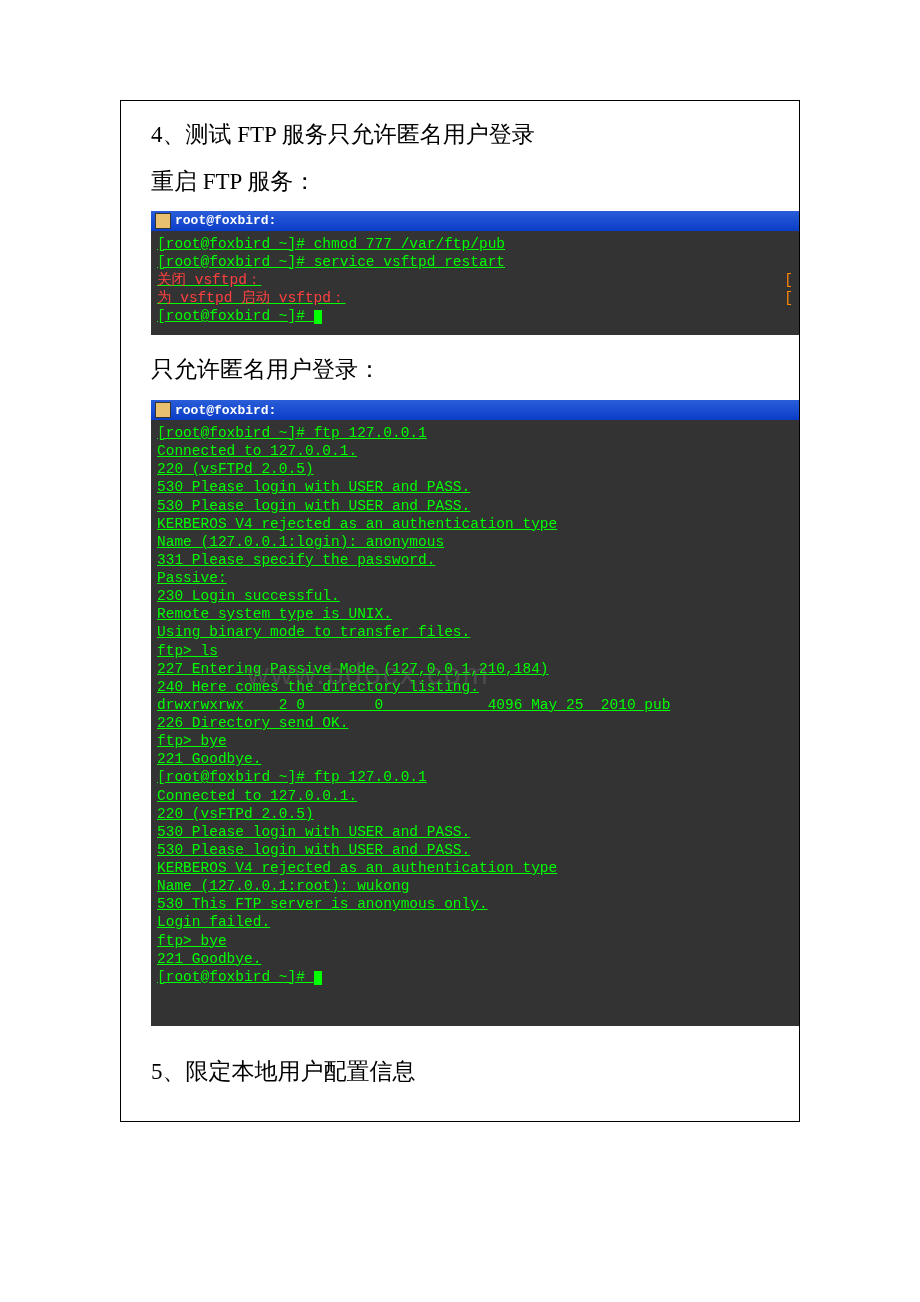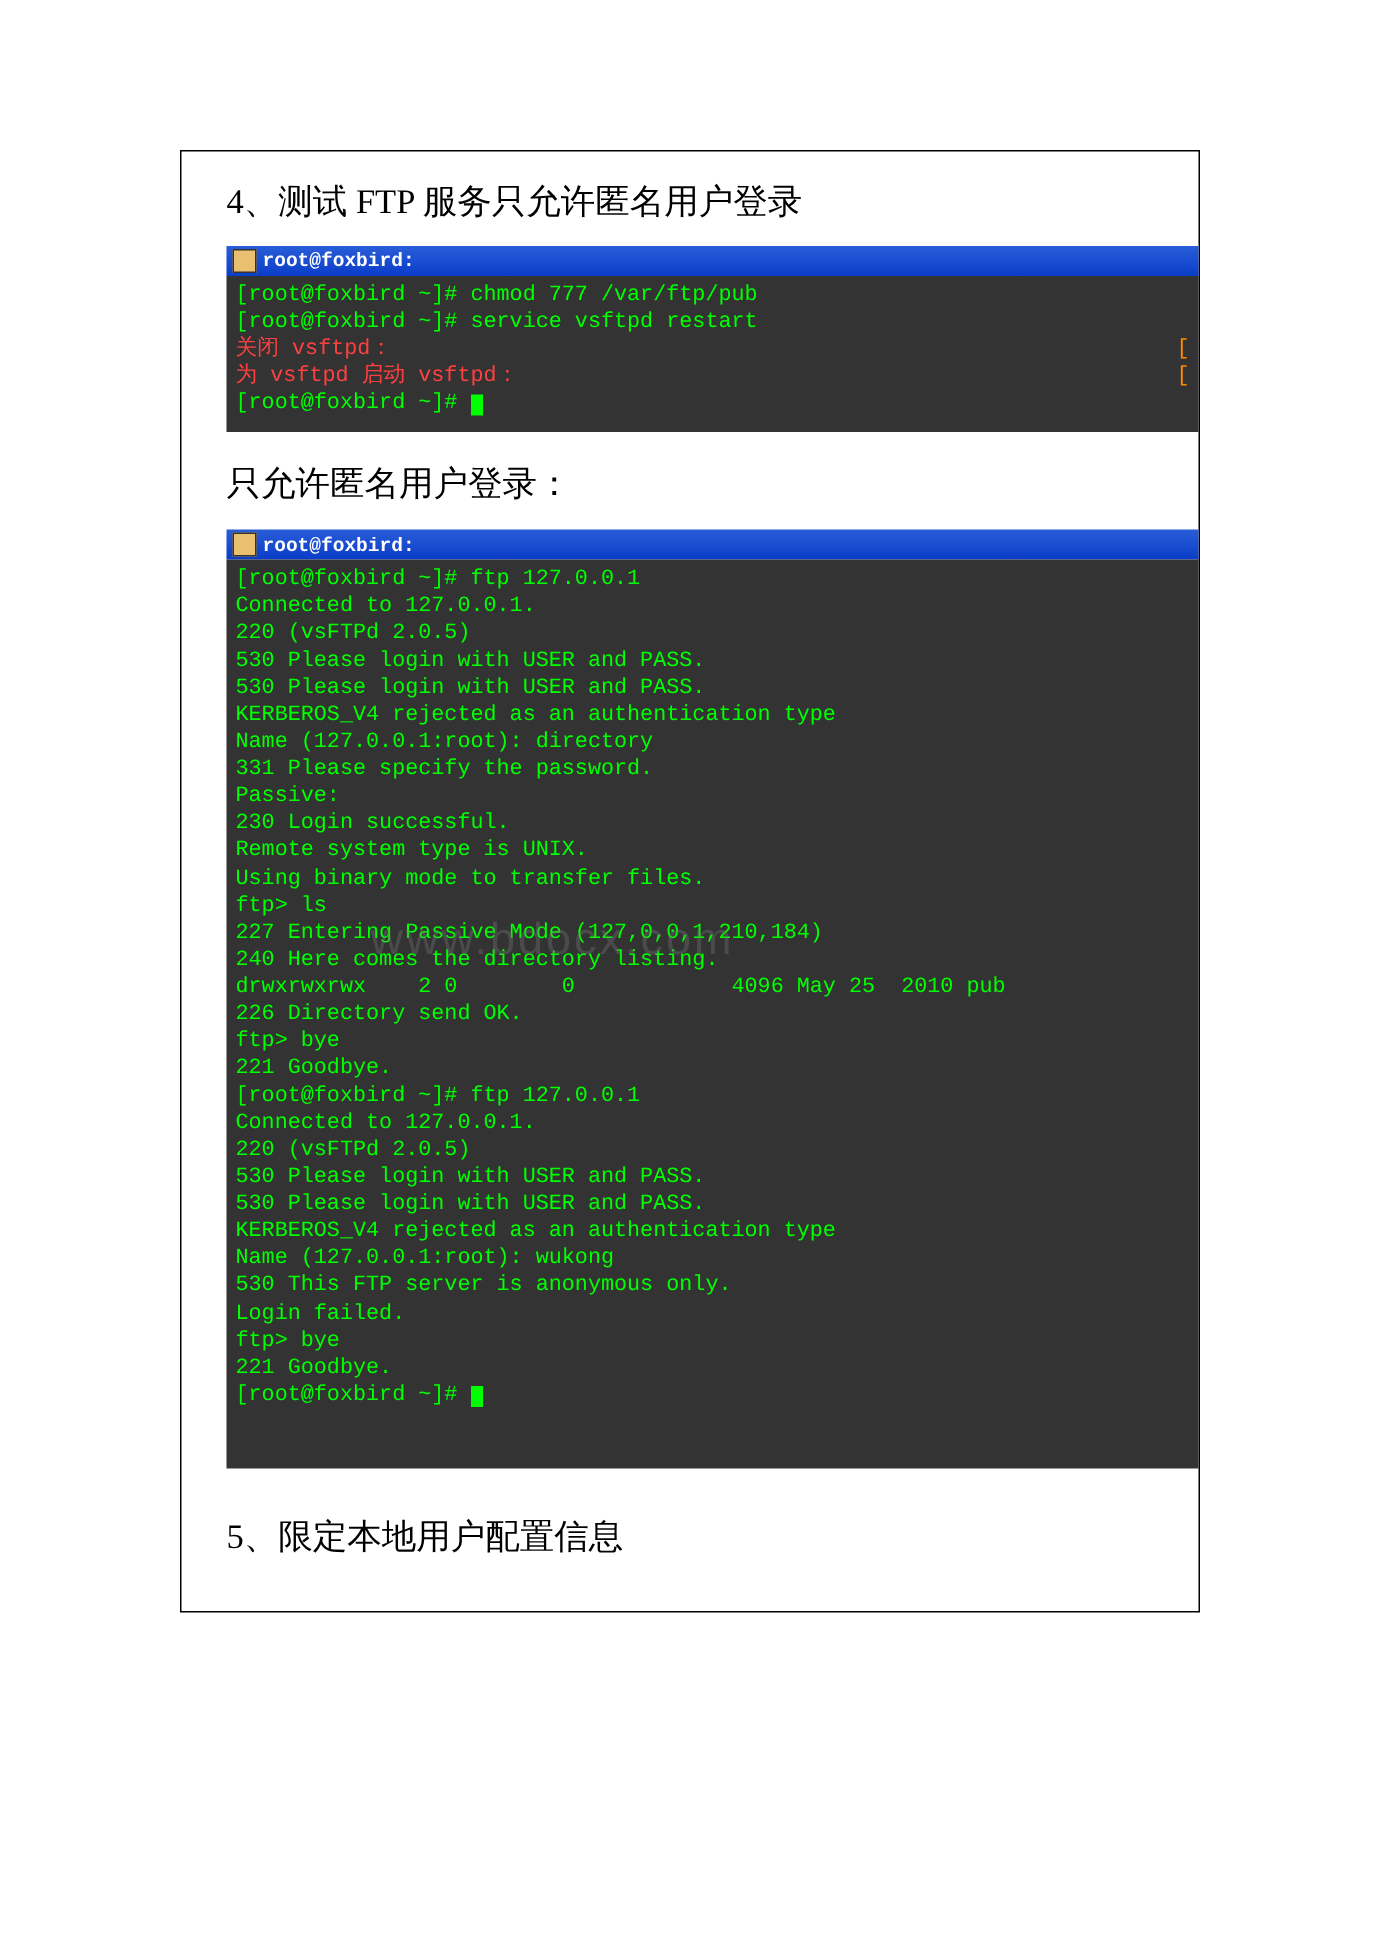--- a/index.html
+++ b/index.html
@@ -47,20 +47,21 @@
     }
     .terminal {
       background: #333333;
       color: #00ff00;
       font-family: "Courier New", monospace;
       font-size: 14.5px;
       line-height: 1.25;
       padding: 4px 6px 10px 6px;
       white-space: pre;
       overflow: hidden;
+      text-decoration: underline;
     }
     .terminal .cn {
       color: #ff4040;
     }
     .terminal .right-bracket {
       color: #ff8800;
       float: right;
     }
     .terminal .cursor {
       display: inline-block;
@@ -87,20 +88,21 @@
       pointer-events: none;
     }
   </style>
 </head>
 <body>
 
 <div class="page-border">
   <div class="content">
 
     <div class="text-line">4、测试 FTP 服务只允许匿名用户登录</div>
+    <div class="text-line">重启 FTP 服务：</div>
 
     <div class="terminal-wrap">
       <div class="title-bar">
         <span class="icon"></span>
         <span>root@foxbird:</span>
       </div>
       <div class="terminal"><span>[root@foxbird ~]# chmod 777 /var/ftp/pub</span>
 <span>[root@foxbird ~]# service vsftpd restart</span>
 <span class="cn">关闭 vsftpd：</span><span class="right-bracket">[</span>
 <span class="cn">为 vsftpd 启动 vsftpd：</span><span class="right-bracket">[</span>
@@ -113,21 +115,21 @@
       <div class="title-bar">
         <span class="icon"></span>
         <span>root@foxbird:</span>
       </div>
       <div class="terminal tall"><span>[root@foxbird ~]# ftp 127.0.0.1</span>
 <span>Connected to 127.0.0.1.</span>
 <span>220 (vsFTPd 2.0.5)</span>
 <span>530 Please login with USER and PASS.</span>
 <span>530 Please login with USER and PASS.</span>
 <span>KERBEROS_V4 rejected as an authentication type</span>
-<span>Name (127.0.0.1:root): directory</span>
+<span>Name (127.0.0.1:login): anonymous</span>
 <span>331 Please specify the password.</span>
 <span>Passive:</span>
 <span>230 Login successful.</span>
 <span>Remote system type is UNIX.</span>
 <span>Using binary mode to transfer files.</span>
 <span>ftp&gt; ls</span>
 <span class="watermark-line"><span>227 Entering Passive Mode (127,0,0,1,210,184)</span><span class="watermark">www.bdocx.com</span></span>
 <span>240 Here comes the directory listing.</span>
 <span>drwxrwxrwx    2 0        0            4096 May 25  2010 pub</span>
 <span>226 Directory send OK.</span>

